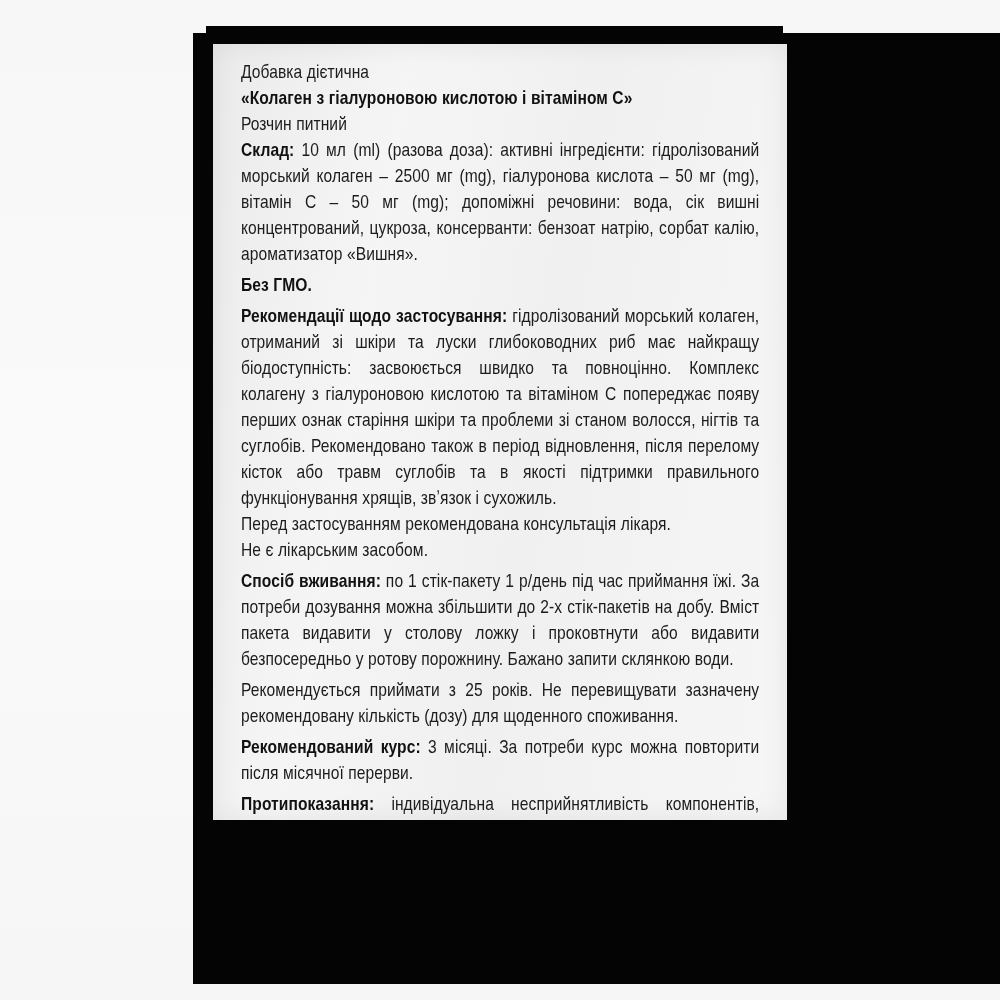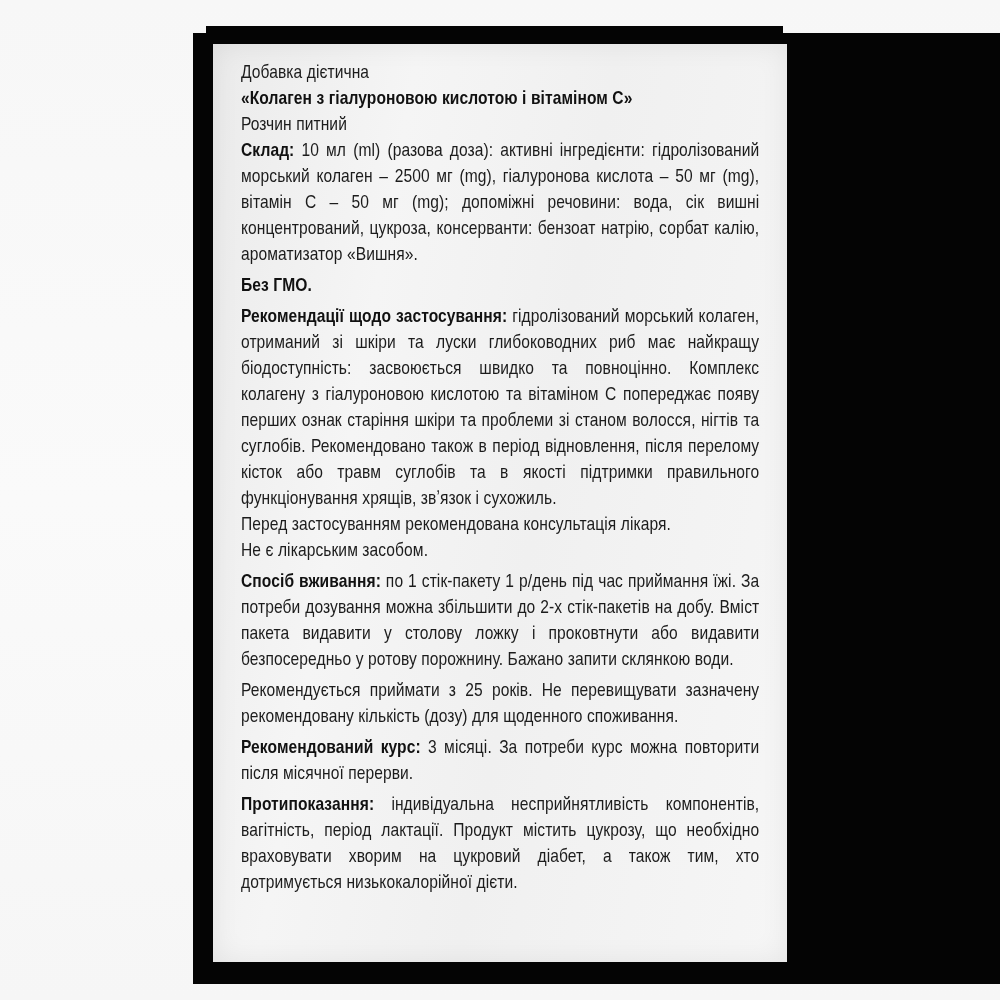--- a/index.html
+++ b/index.html
@@ -33,21 +33,21 @@
     width: 577px;
     height: 20px;
     background: #040404;
   }
   
   .label-card {
     position: absolute;
     left: 213px;
     top: 44px;
     width: 574px;
-    height: 918px;
+    height: 776px;
     background: linear-gradient(100deg, #ebebeb 0%, #f5f5f5 28%, #f0f0f0 55%, #f6f6f6 100%);
     box-shadow: inset 0 0 28px rgba(0,0,0,0.07);
     overflow: hidden;
   }
   .text-col {
     position: absolute;
     left: 28px;
     top: 15px;
     width: 632px;
     transform: scaleX(0.82);

